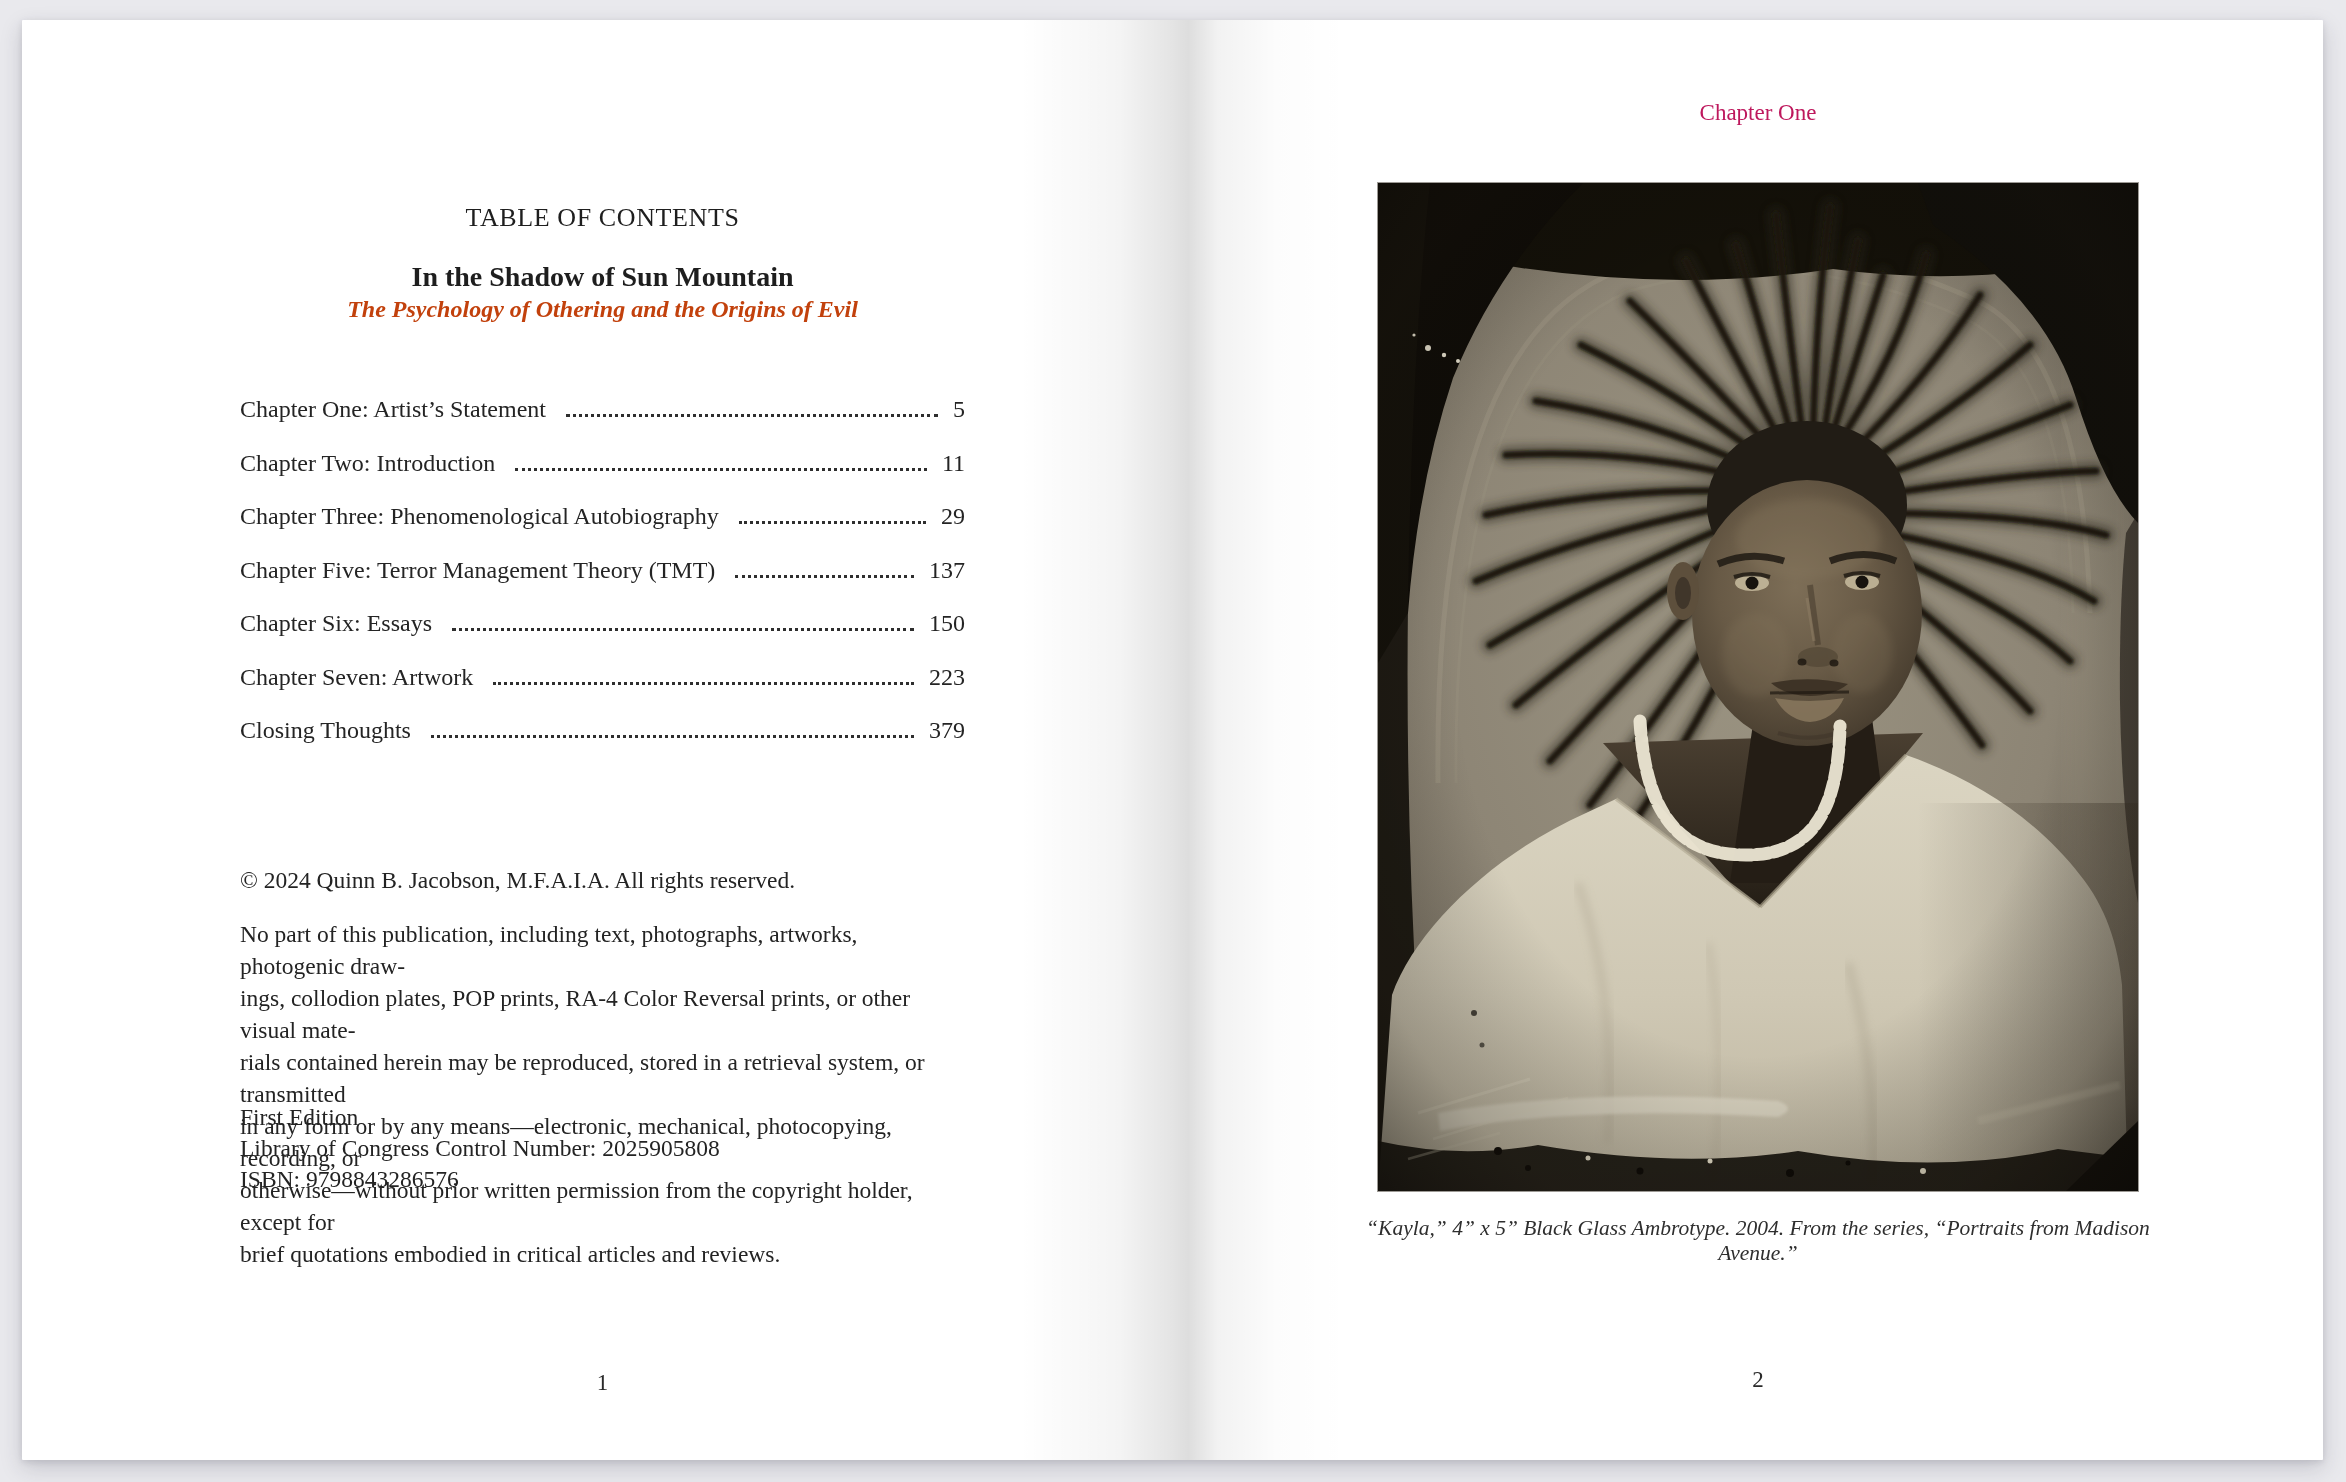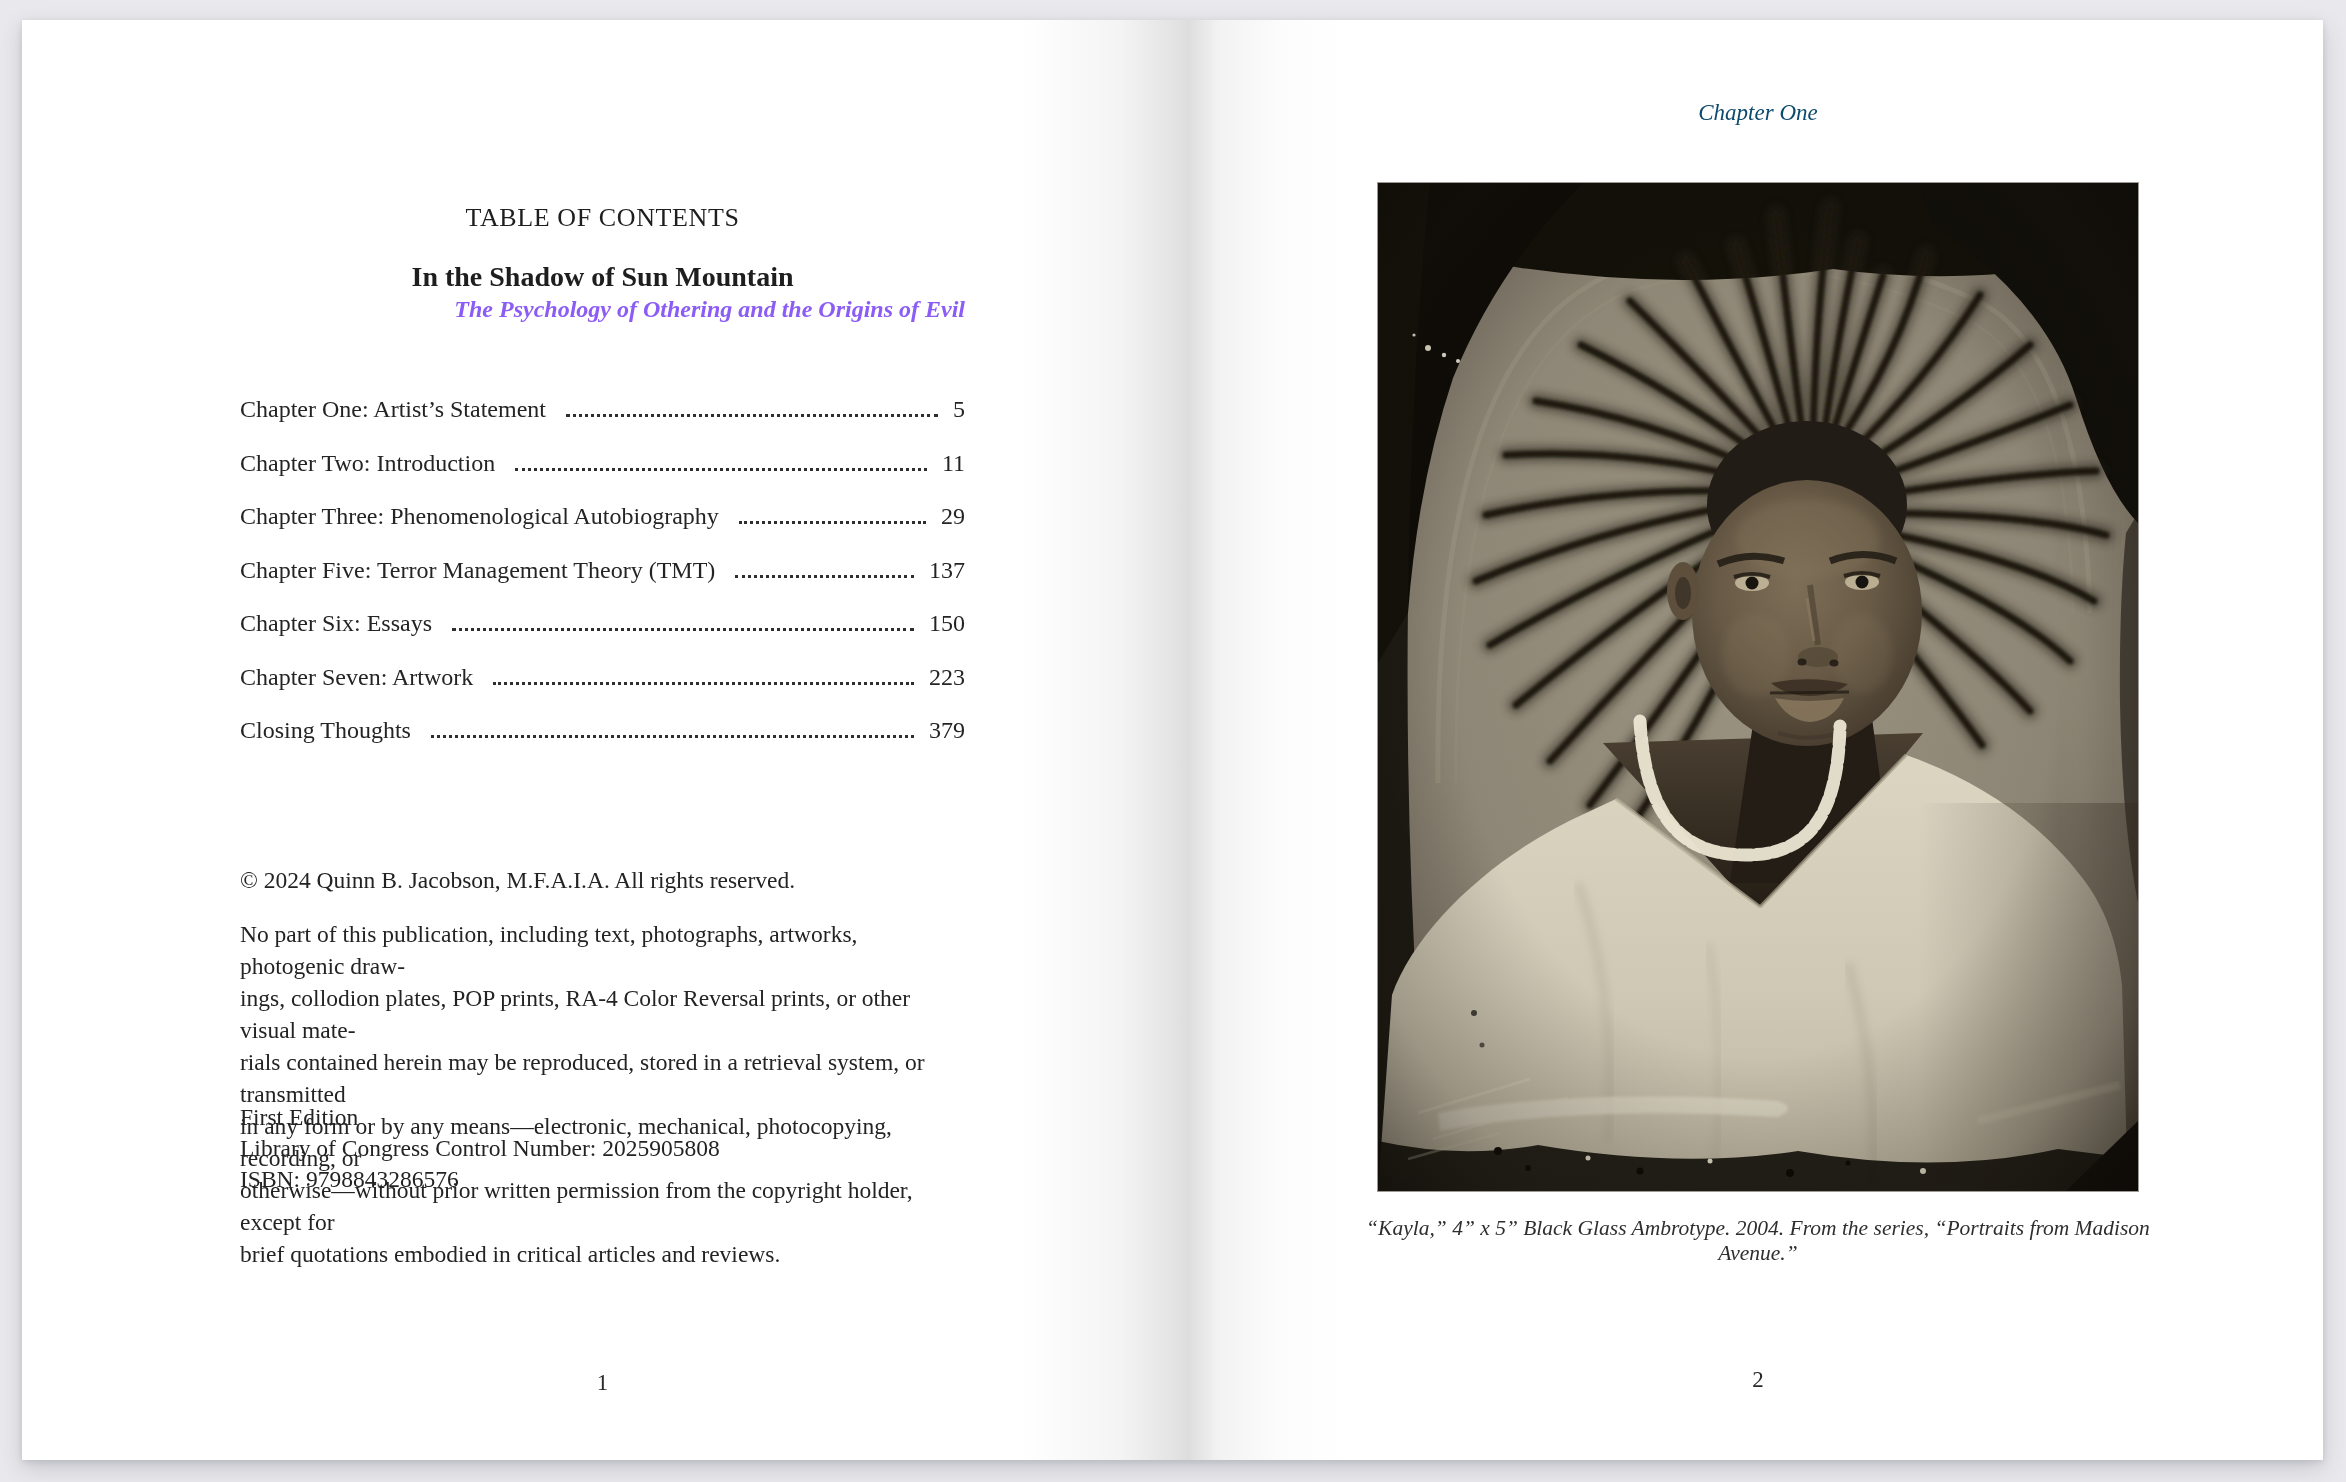--- a/index.html
+++ b/index.html
@@ -25,37 +25,37 @@
   .left-col{position:absolute;left:218px;top:0;width:725px;height:1440px;}
   .toc-heading{
     position:absolute;left:0;top:183px;width:100%;
     text-align:center;font-size:26px;font-weight:400;letter-spacing:.6px;color:#1e1e1e;
   }
   .book-title{
     position:absolute;left:0;top:240px;width:100%;text-align:center;
     font-size:28px;font-weight:700;color:#1e1e1e;line-height:34px;
   }
   .book-subtitle{
-    position:absolute;left:0;top:276px;width:100%;text-align:right;
-    font-size:24px;font-style:italic;font-weight:600;color:#8b5cf6;
+    position:absolute;left:0;top:276px;width:100%;text-align:center;
+    font-size:24px;font-style:italic;font-weight:600;color:#c2410c;
   }
   .toc-list{position:absolute;left:0;top:376px;width:100%;}
   .toc-row{display:flex;align-items:baseline;height:53.5px;font-size:24px;color:#242424;gap:13px;}
   .toc-dots{flex:1;border-bottom:3px dotted #2e2e2e;margin:0 2px 5px 7px;}
   .toc-page{white-space:nowrap;}
   .copyright-line{position:absolute;left:0;top:847px;width:100%;font-size:23.5px;}
   .rights-block{position:absolute;left:0;top:898px;width:100%;font-size:23.5px;line-height:32px;}
   .edition-block{position:absolute;left:0;top:1082px;width:100%;font-size:23.5px;line-height:31px;}
   .pagenum{position:absolute;width:100%;text-align:center;font-size:23px;color:#2a2a2a;}
   .pagenum-left{left:0;top:1350px;}
   
   .right-col{position:absolute;left:1356px;top:0;width:760px;height:1440px;}
   .running-header{
     position:absolute;left:0;top:80px;width:100%;text-align:center;
-    font-size:23px;font-style:italic;color:#0c4a6e;
+    font-size:23px;color:#be185d;
   }
   .photo-frame{
     position:absolute;left:0;top:163px;width:760px;height:1008px;
     outline:1px solid rgba(60,54,44,.5);
   }
   .photo-frame svg{display:block;width:760px;height:1008px;}
   .photo-caption{
     position:absolute;left:-40px;top:1196px;width:840px;text-align:center;
     font-size:21.5px;font-style:italic;color:#2e2e2e;
   }

